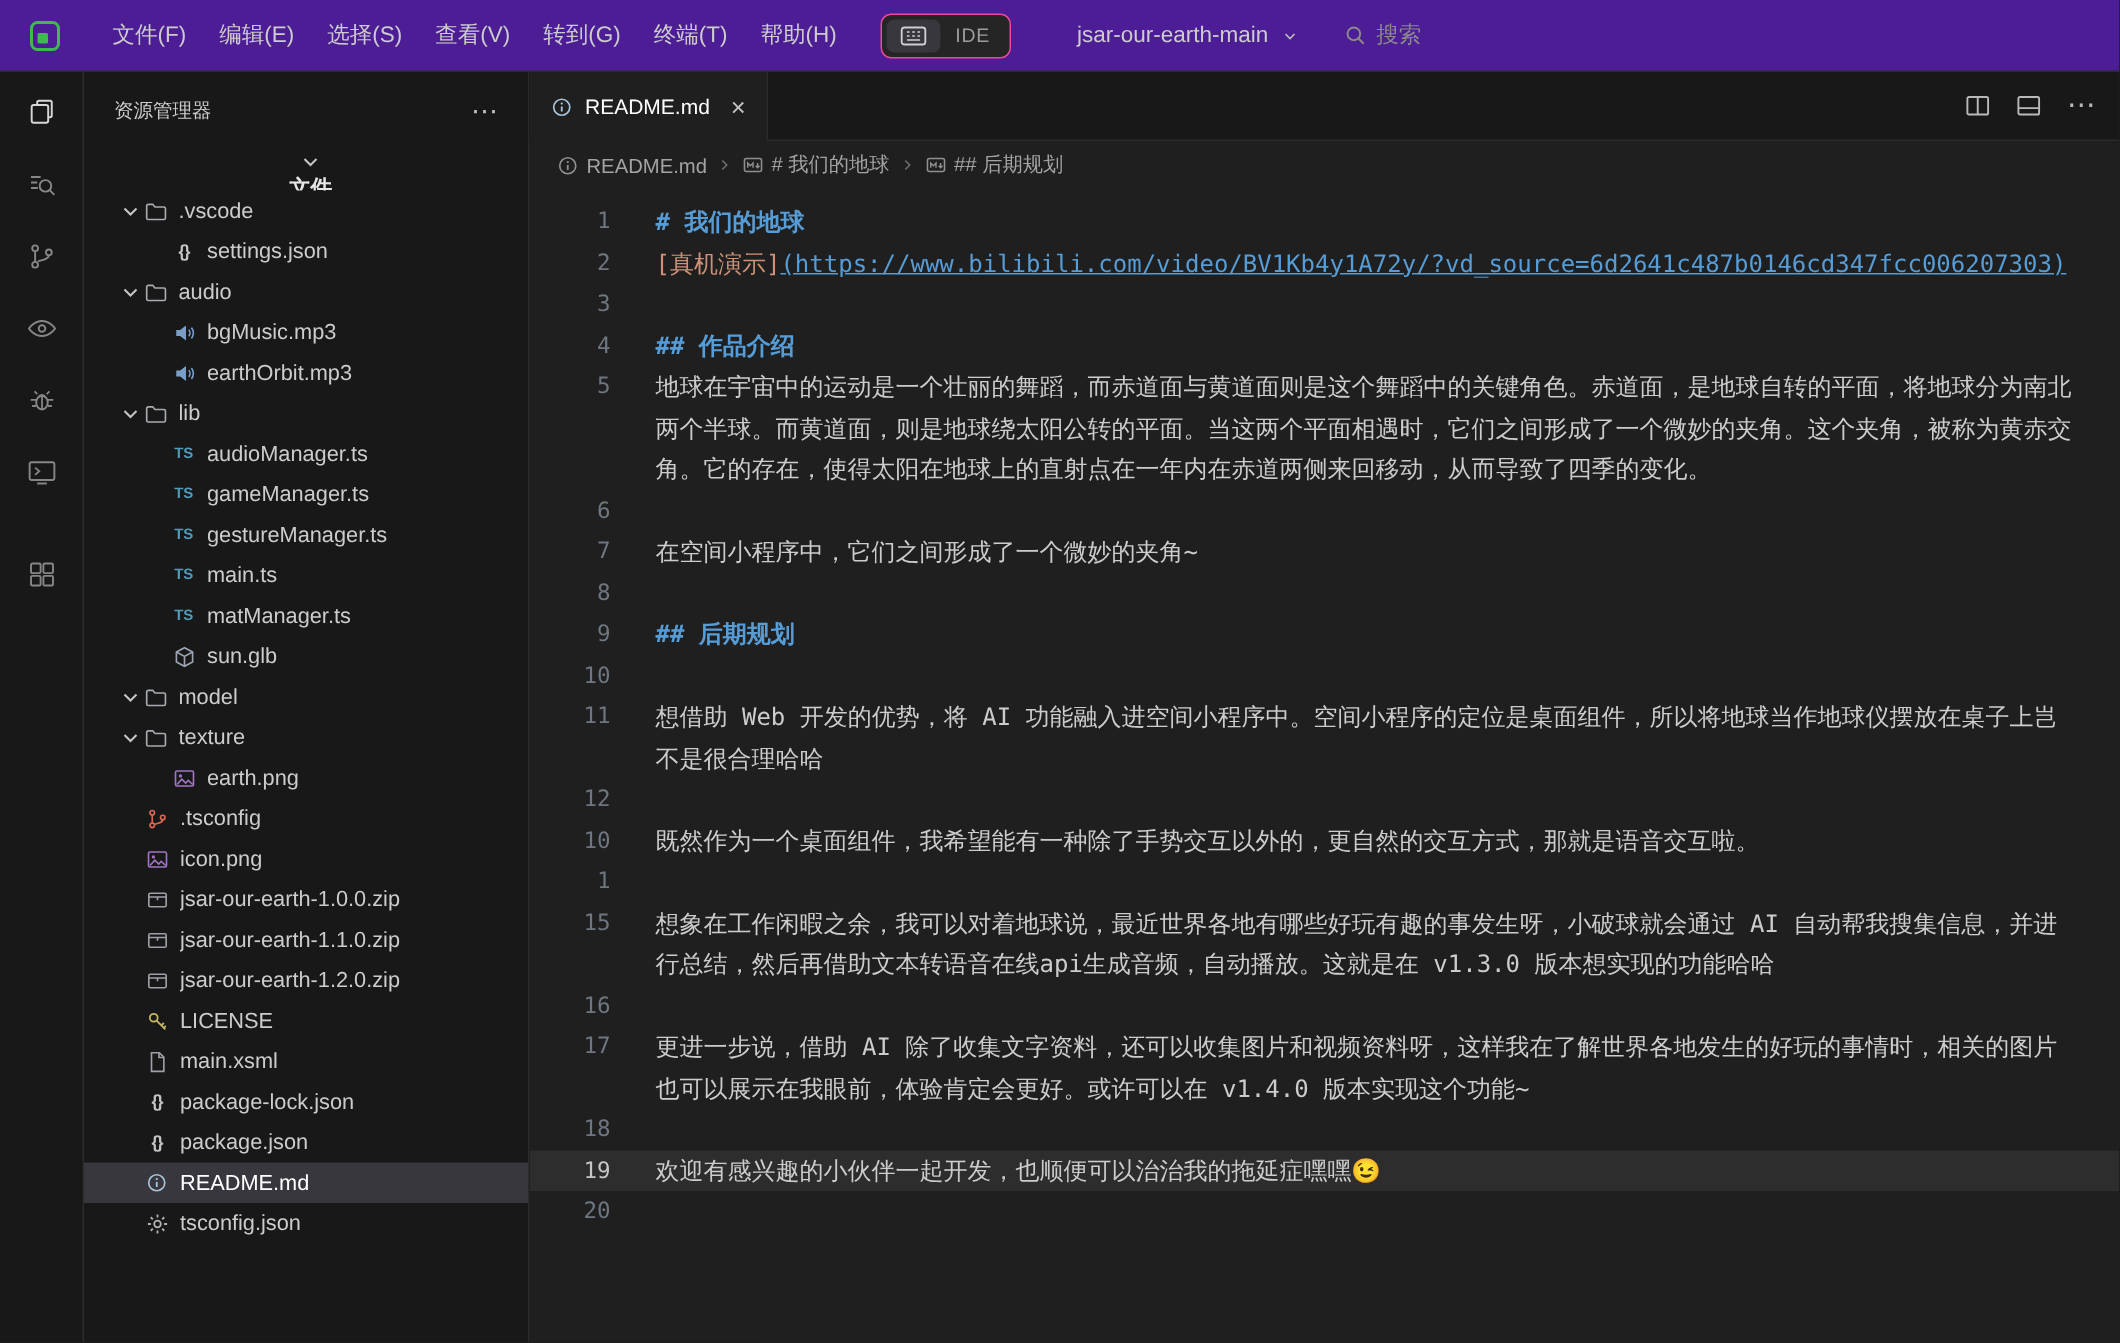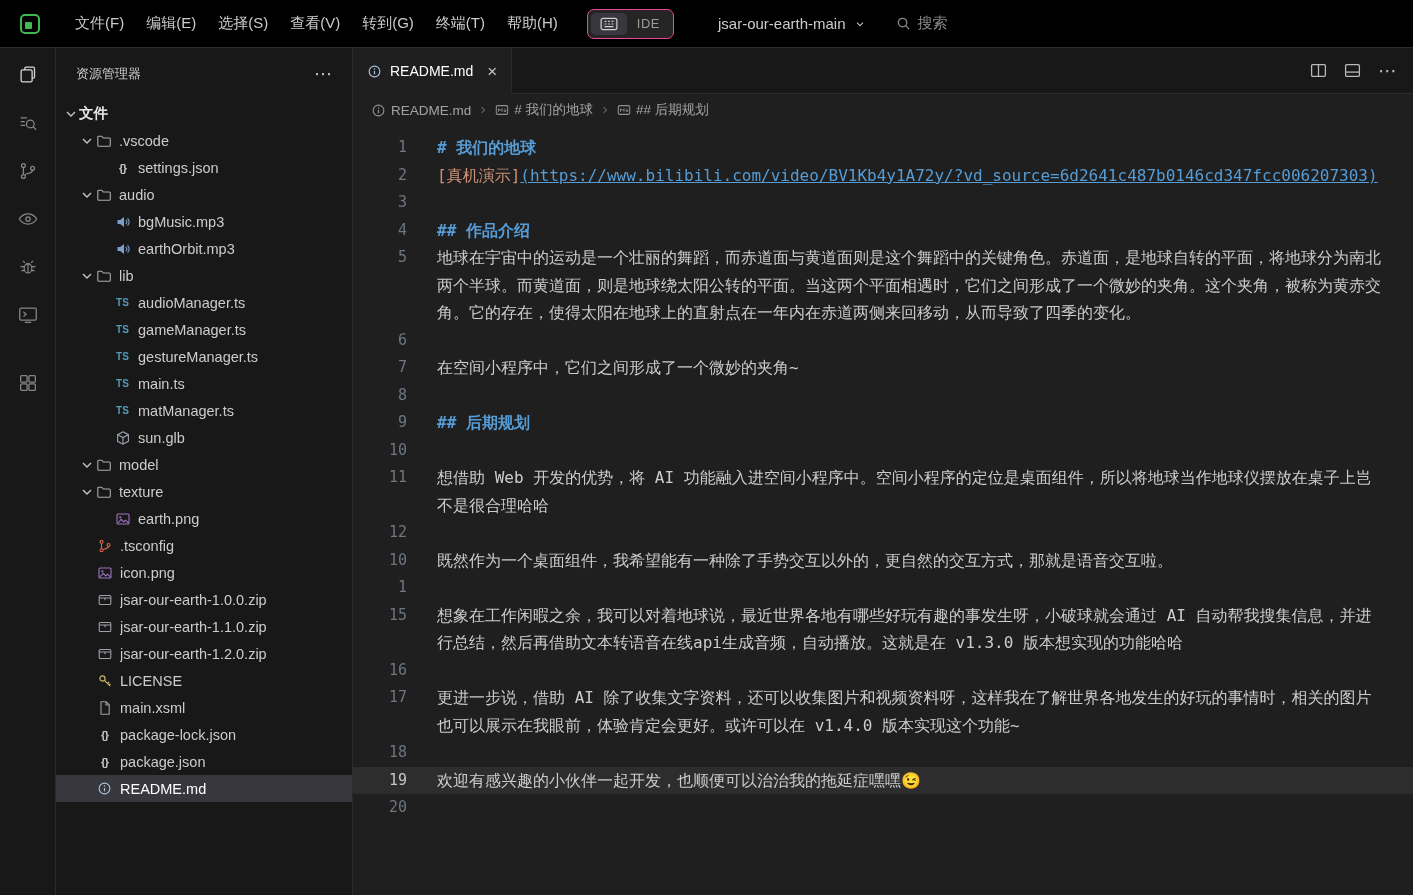--- a/index.html
+++ b/index.html
@@ -1,20 +1,20 @@
 <!DOCTYPE html>
 <html><head>
 <meta charset="utf-8">
 <style>
   * { margin:0; padding:0; box-sizing:border-box; }
   html,body { width:1413px; height:895px; overflow:hidden; background:#1f1f1f;
     font-family:"Liberation Sans","DejaVu Sans",sans-serif; }
 
   
-  .titlebar { height:48px; background:#000000; border-bottom:1px solid #2b2b2b;
+  .titlebar { height:48px; background:#4c1d95; border-bottom:1px solid #2b2b2b;
     display:flex; align-items:center; }
   .logo { width:20px; height:20px; margin:0 24px 0 20px; border:2px solid #3fb950;
     border-radius:5px; position:relative; flex:none; cursor:pointer; }
   .logo::after { content:""; position:absolute; left:3px; bottom:3px; width:7px; height:7px;
     background:#3fb950; border-radius:1px; }
   .menubar { display:flex; align-items:center; }
   .menu-item { color:#cccccc; font-size:15px; padding:5px 11px; border-radius:5px; cursor:default; white-space:nowrap; }
   .ide-pill { display:flex; align-items:center; margin-left:18px; background:#252526;
     border:1px solid #ec4899; border-radius:7px; height:30px; padding:3px; cursor:pointer; }
   .ide-pill .icon-box { width:36px; height:22px; background:#37373d; border-radius:5px;
@@ -39,21 +39,21 @@
 
   .sidebar { width:297px; background:#181818; border-right:1px solid #2b2b2b;
     display:flex; flex-direction:column; flex:none; }
   .sidebar-header { height:52px; display:flex; align-items:center; justify-content:space-between;
     padding:0 20px 0 20px; color:#cccccc; font-size:13px; }
   .sidebar-header .more { color:#bdbdbd; font-size:18px; cursor:pointer; line-height:1; }
   .tree { flex:1; overflow:hidden; }
   .tree-row { height:27px; display:flex; align-items:center; color:#cccccc; font-size:14.5px;
     cursor:pointer; white-space:nowrap; }
   .tree-row.selected { background:#37373d; color:#ffffff; }
-  .tree-row.root { padding-left:6px; font-weight:bold; color:#e6e6e6; }
+  .tree-row.root { padding-left:6px; font-weight:bold; color:#e6e6e6;flex-direction:column; }
   .tw { display:inline-flex; align-items:center; justify-content:center; width:17px; flex:none; }
   .chev { color:#c5c5c5; }
   .ficon { margin-right:7px; }
   .tlabel { overflow:hidden; text-overflow:ellipsis; }
   .ts-text { font-size:10px; font-weight:bold; font-family:"Liberation Sans",sans-serif; }
   .braces-text { font-size:11.5px; font-weight:bold; letter-spacing:-1px; }
   .ic-folder{color:#a8abb0} .ic-json{color:#c5c5c5} .ic-audio{color:#7a9ec7}
   .ic-cube{color:#9da5b4} .ic-image{color:#a074c4} .ic-git{color:#e0674f}
   .ic-zip{color:#9da0a6} .ic-key{color:#c5b765} .ic-file{color:#9da0a6}
   .ic-info{color:#a9c3da} .ic-gear{color:#b3b3b3} .ic-ts{color:#519aba}
@@ -419,20 +419,29 @@
         <div class="tree-row selected" style="padding-left:40px">
           <span class="tw ficon ic-info">
             <svg width="15" height="15" viewBox="0 0 16 16">
               <circle cx="8" cy="8" r="5.7" fill="none" stroke="currentColor" stroke-width="1.2"></circle>
               <circle cx="8" cy="5.4" r="0.8" fill="currentColor"></circle>
               <path d="M8 7.4V11" stroke="currentColor" stroke-width="1.3"></path>
             </svg>
           </span>
           <span class="tlabel">README.md</span>
         </div>
+        <div class="tree-row" style="padding-left:40px">
+          <span class="tw ficon ic-gear">
+            <svg width="16" height="16" viewBox="0 0 16 16">
+              <circle cx="8" cy="8" r="2.2" fill="none" stroke="currentColor" stroke-width="1.2"></circle>
+              <path d="M8 1.6v2M8 12.4v2M1.6 8h2M12.4 8h2M3.5 3.5l1.4 1.4M11.1 11.1l1.4 1.4M12.5 3.5l-1.4 1.4M4.9 11.1l-1.4 1.4" stroke="currentColor" stroke-width="1.2"></path>
+            </svg>
+          </span>
+          <span class="tlabel">tsconfig.json</span>
+        </div>
       </div>
   </div>
 
   <div class="editor-area">
     <div class="tabbar">
       <div class="tab active">
         <span class="tab-icon">
           <svg width="15" height="15" viewBox="0 0 16 16">
               <circle cx="8" cy="8" r="5.7" fill="none" stroke="currentColor" stroke-width="1.2"></circle>
               <circle cx="8" cy="5.4" r="0.8" fill="currentColor"></circle>

